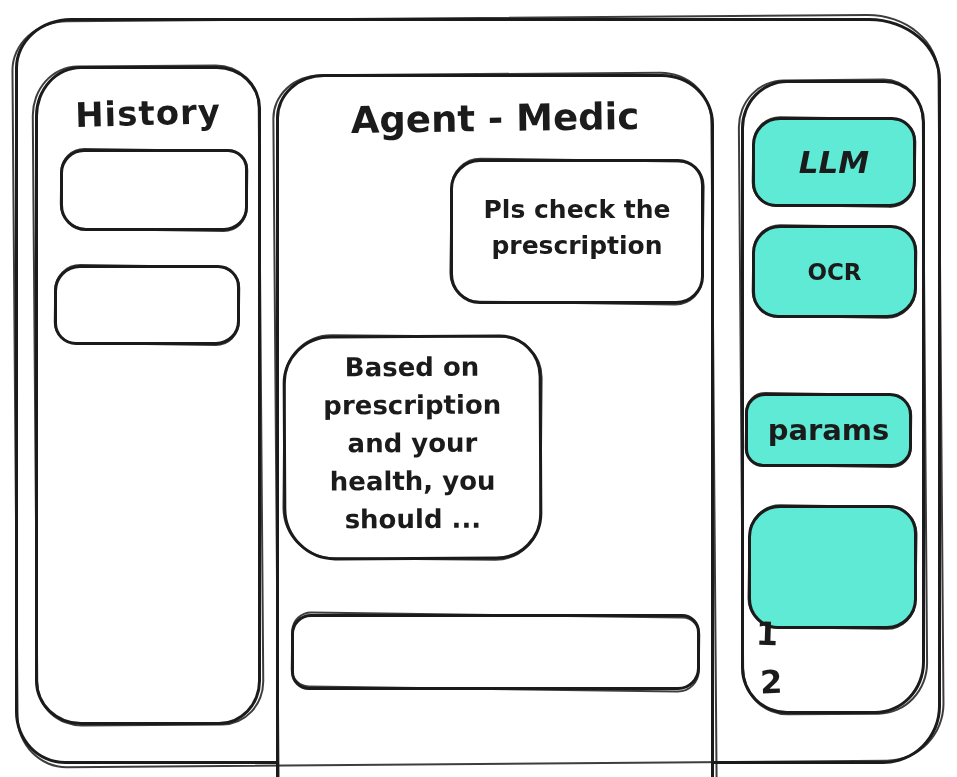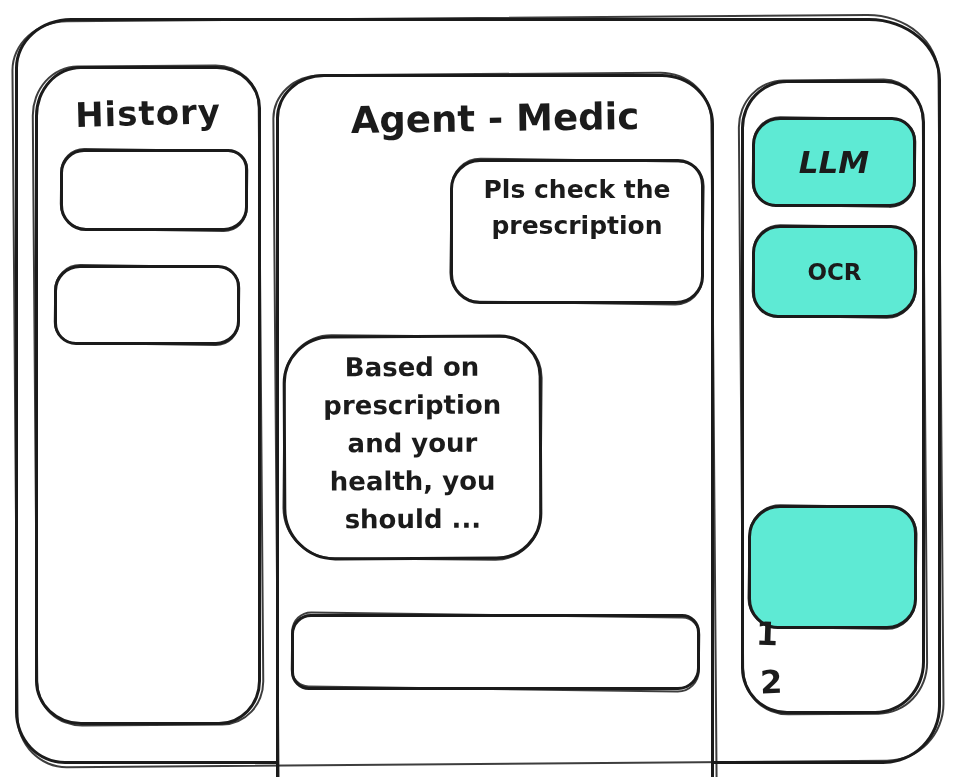--- a/index.html
+++ b/index.html
@@ -61,21 +61,21 @@
   }
   .chat-title {
     position: absolute; top: 20px; left: 0; width: 100%;
     text-align: center; font-size: 37px; font-weight: 700;
     transform: rotate(-0.8deg);
   }
   .bubble { text-align: center; font-weight: 700; }
   .bubble-user {
     left: 171px; top: 82px; width: 254px; height: 145px;
     border-radius: 30px 26px 28px 30px;
-    font-size: 25px; line-height: 36px; padding-top: 10px;
+    font-size: 25px; line-height: 36px; padding-top: 30px;
   }
   .bubble-assistant {
     left: 4px; top: 258px; width: 259px; height: 225px;
     border-radius: 48px 42px 46px 52px;
     font-size: 26px; line-height: 38px; padding-top: 10px;
     transform: rotate(-0.3deg);
   }
   .chat-input-wrap {
     left: 12px; top: 537px; width: 409px; height: 76px;
     border-radius: 20px 18px 22px 18px;
@@ -143,20 +143,21 @@
       </div>
 
       <div class="sketch small chat-input-wrap">
         <input type="text" value="" style="">
       </div>
     </main>
 
     <aside class="sketch panel-right">
       <button class="tool-btn btn-llm">LLM</button>
       <button class="tool-btn btn-ocr">OCR</button>
+      <button class="tool-btn btn-params">params</button>
       <button class="tool-btn btn-doc">
       </button>
       <div class="annot annot-1">1</div>
       <div class="annot annot-2">2</div>
     </aside>
 
   </div>
 </div>
 
 </body></html>

